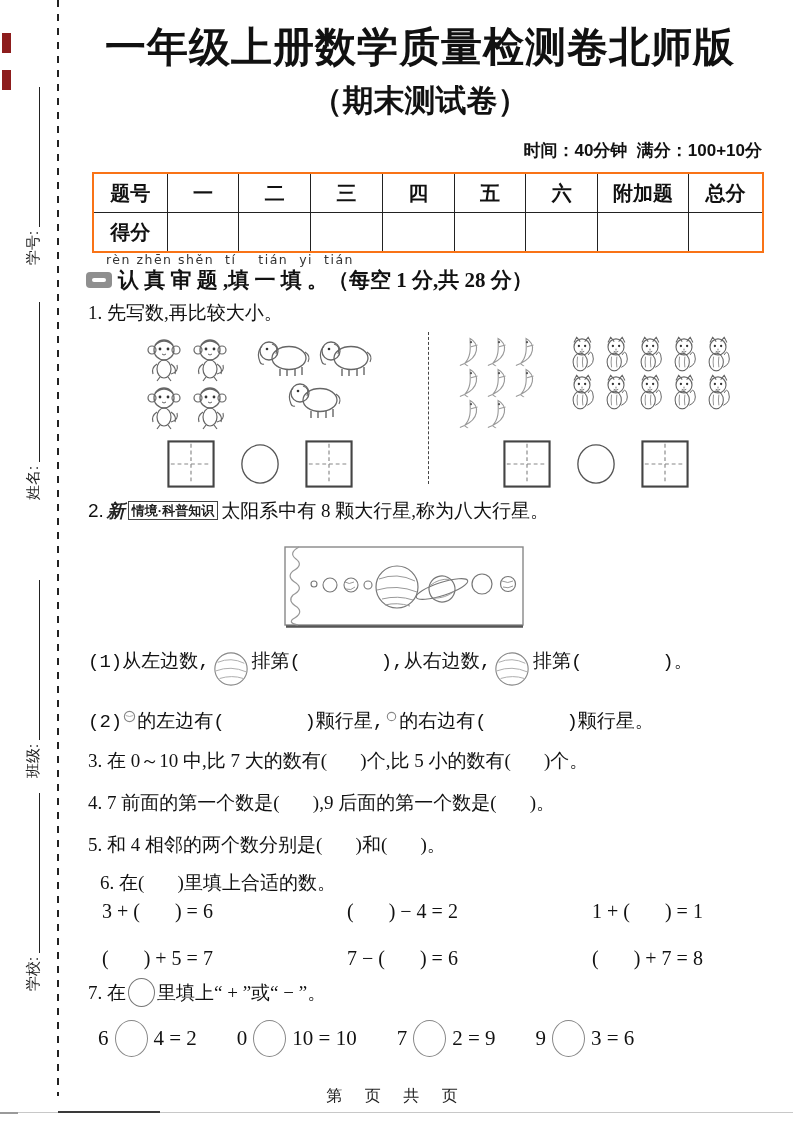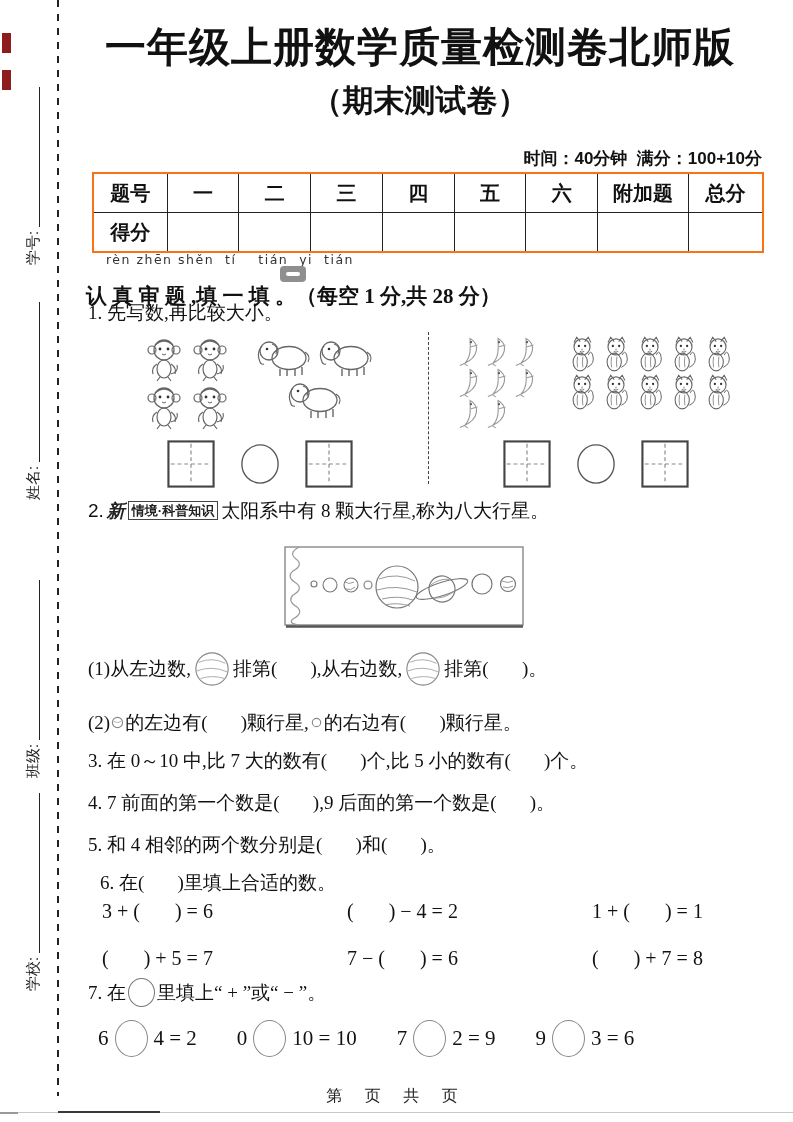--- a/index.html
+++ b/index.html
@@ -16,32 +16,32 @@
       transform:rotate(-90deg);font-family:"Liberation Sans","DejaVu Sans",sans-serif;
       font-size:15px;color:#222;}
   .mline{flex:1;border-bottom:1.5px solid #222;margin:0 2px 3px 4px;}
 
   
   .title{top:20px;left:70px;width:700px;text-align:center;font-family:"Liberation Sans","DejaVu Sans",sans-serif;
       font-weight:900;font-size:41px;letter-spacing:1px;}
   .subtitle{top:80px;left:70px;width:700px;text-align:center;font-family:"Liberation Sans","DejaVu Sans",sans-serif;
       font-weight:900;font-size:31px;}
   .info{top:139px;left:88px;width:674px;text-align:right;font-size:17px;font-weight:700;
-      font-family:"Liberation Sans","DejaVu Sans",sans-serif;margin-top:8px;}
+      font-family:"Liberation Sans","DejaVu Sans",sans-serif;}
 
   
   table.score{position:absolute;top:172px;left:92px;width:672px;border-collapse:collapse;
       font-size:20px;font-weight:700;}
   table.score td{border:1px solid #222;height:38px;text-align:center;padding:0;}
   table.score{border:2px solid #f97316;}
   td.c0{width:74px;} td.cn{width:72px;} td.c7{width:92px;} td.c8{width:74px;}
 
   
   .pinyin{top:252px;left:106px;font-family:"DejaVu Sans",sans-serif;font-size:12.5px;color:#333;letter-spacing:1.5px;}
-  .sec-row{top:266px;left:86px;display:flex;align-items:center;gap:0;flex-direction:column;}
+  .sec-row{top:266px;left:86px;display:flex;align-items:center;gap:6px;}
   .badge-one{position:relative;width:26px;height:16px;background:#8f8f8f;border-radius:4px;flex:0 0 auto;}
   .badge-one::after{content:"";position:absolute;left:6px;top:6px;width:14px;height:4px;background:#fff;border-radius:2px;}
   .sec-title{font-size:21px;font-weight:700;}
 
   .q{font-size:19px;line-height:1.35;}
   .qnum{font-family:"Liberation Sans","DejaVu Sans",sans-serif;}
 
   
   .fig1{top:332px;left:96px;width:664px;height:158px;display:flex;}
   .fig1 .panel{flex:1;display:flex;flex-direction:column;justify-content:space-between;}
@@ -59,21 +59,21 @@
   .box-row{display:flex;align-items:center;justify-content:center;gap:24px;padding-bottom:2px;}
   .gridbox{width:48px;height:48px;}
   .cmpcircle{width:42px;height:44px;}
 
   
   .q2row{top:498px;left:88px;display:flex;align-items:center;gap:3px;}
   .nb-prefix{font-style:italic;font-weight:700;font-size:18px;color:#222;}
   .nb-box{border:1px solid #444;font-size:13px;padding:0 3px;line-height:17px;
       font-family:"Liberation Sans","DejaVu Sans",sans-serif;font-weight:700;color:#222;}
   .solar{top:546px;left:284px;width:240px;height:84px;}
-  .subq{display:flex;align-items:center;}
+  .subq{display:flex;align-items:flex-start;font-family:Liberation Mono, monospace;}
   .jup{width:38px;height:38px;margin:0 2px;}
   .psm{width:13px;height:13px;margin:0 1px;vertical-align:-1px;}
 
   
   .eq-grid{top:900px;left:102px;width:640px;display:grid;grid-template-columns:245px 245px 150px;
       row-gap:24px;font-size:20px;}
   
   .q7row{top:978px;left:88px;display:flex;align-items:center;}
   .circle-sm{display:inline-block;width:25px;height:27px;border:1.2px solid #777;border-radius:50%;margin:0 2px;}
   .q7eqs{top:1020px;left:98px;display:flex;align-items:center;gap:40px;font-size:21px;}

